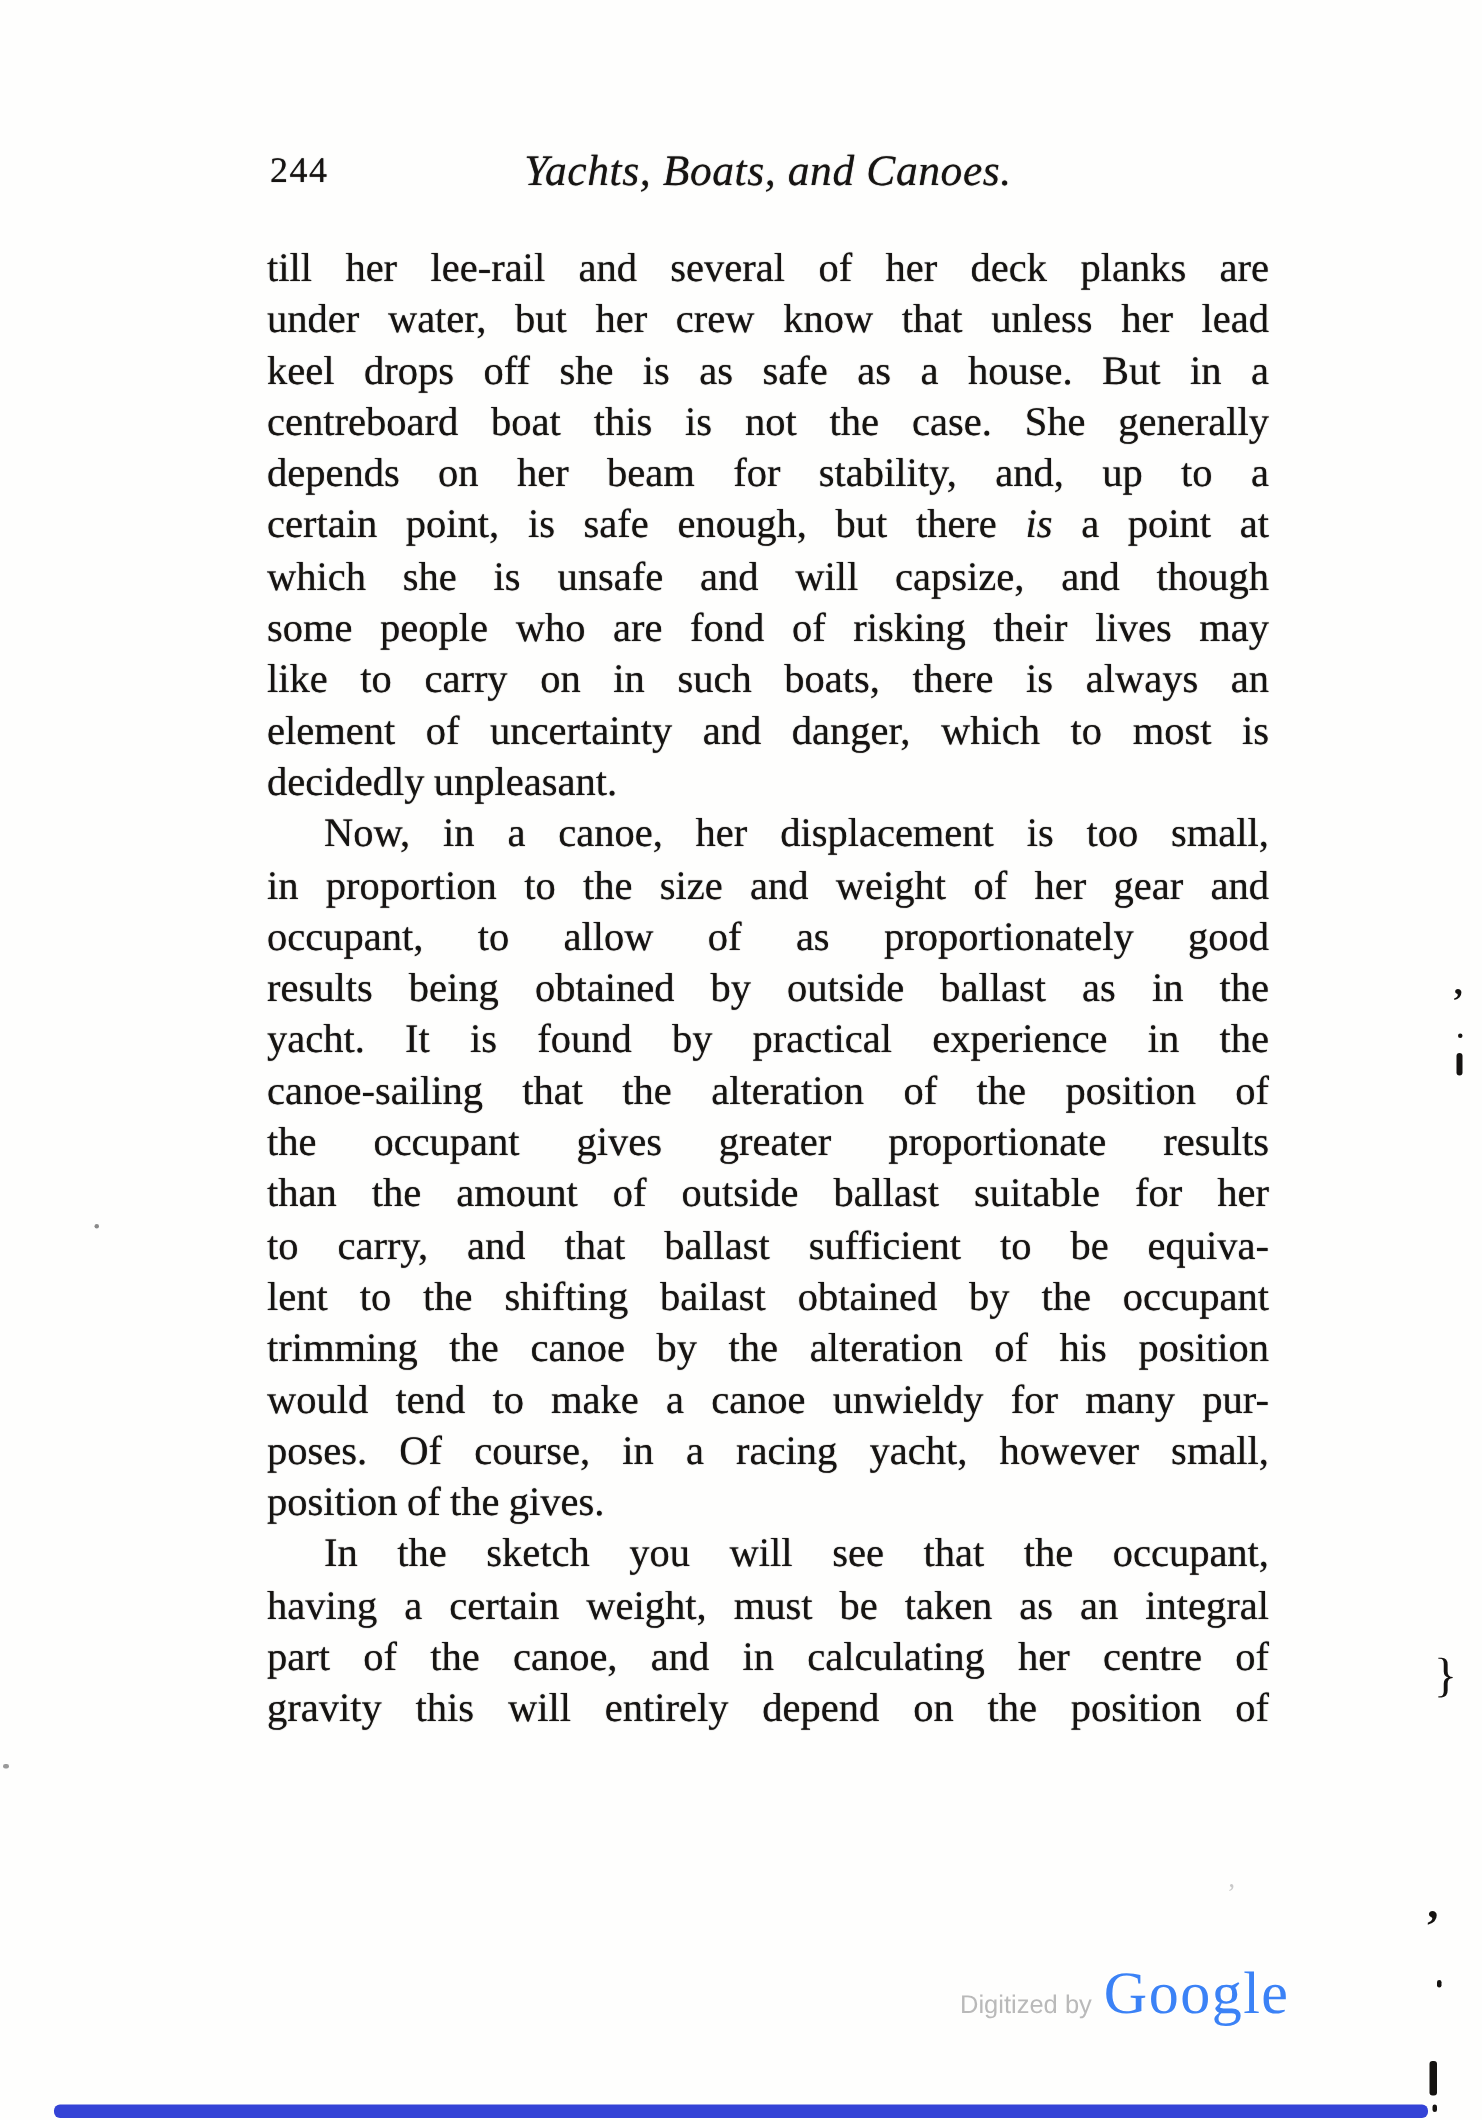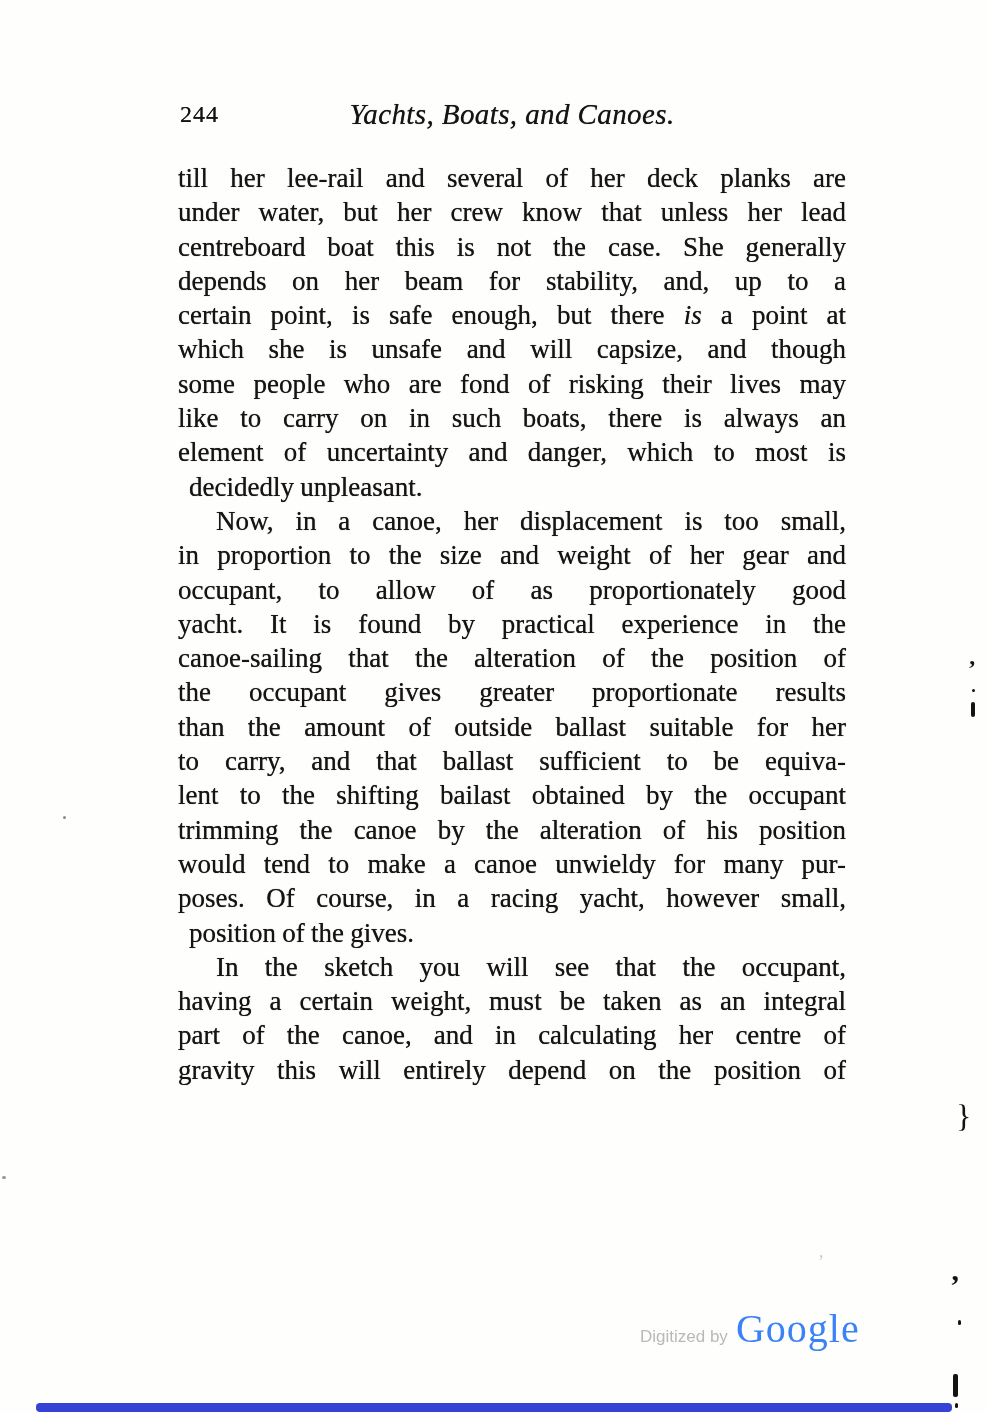--- a/index.html
+++ b/index.html
@@ -26,21 +26,21 @@
     position:absolute; left:178px; top:161px; width:668px;
   }
   .line {
     font-size:27px; line-height:34.3px; height:34.3px;
     text-align:justify; text-align-last:justify;
     word-spacing:-0.5px;
     white-space:normal;
     text-shadow:0 0 0.7px rgba(12,10,8,0.8);
     overflow:visible;
   }
-  .line.para-last { text-align-last:left;margin-left:11px; }
+  .line.para-last { text-align-last:left; }
   .line.indent { text-indent:38px; }
   .line .em { font-style:italic; }
   .watermark {
     position:absolute; left:640px; top:1305px;
     display:flex; align-items:baseline; gap:8px;
     user-select:none;
   }
   .watermark .wm-prefix {
     font-family:"Liberation Sans", sans-serif;
     font-size:17px; color:#b9b9b9;
@@ -59,31 +59,33 @@
 </style>
 </head>
 <body style="color: rgb(22, 20, 18);">
 
 <div class="page-number">244</div>
 <div class="running-title">Yachts, Boats, and Canoes.</div>
 
 <div id="text-column">
     <div class="line">till her lee-rail and several of her deck planks are</div>
     <div class="line">under water, but her crew know that unless her lead</div>
+    <div class="line">keel drops off she is as safe as a house.  But in a</div>
     <div class="line">centreboard boat this is not the case.  She generally</div>
     <div class="line">depends on her beam for stability, and, up to a</div>
     <div class="line"><span>certain point, is safe enough, but there </span><span class="em">is</span><span> a point at</span></div>
     <div class="line">which she is unsafe and will capsize, and though</div>
     <div class="line">some people who are fond of risking their lives may</div>
     <div class="line">like to carry on in such boats, there is always an</div>
     <div class="line">element of uncertainty and danger, which to most is</div>
     <div class="line para-last">decidedly unpleasant.</div>
     <div class="line indent">Now, in a canoe, her displacement is too small,</div>
     <div class="line">in proportion to the size and weight of her gear and</div>
     <div class="line">occupant, to allow of as proportionately good</div>
+    <div class="line">results being obtained by outside ballast as in the</div>
     <div class="line">yacht.  It is found by practical experience in the</div>
     <div class="line">canoe-sailing that the alteration of the position of</div>
     <div class="line">the occupant gives greater proportionate results</div>
     <div class="line">than the amount of outside ballast suitable for her</div>
     <div class="line">to carry, and that ballast sufficient to be equiva-</div>
     <div class="line">lent to the shifting bailast obtained by the occupant</div>
     <div class="line">trimming the canoe by the alteration of his position</div>
     <div class="line">would tend to make a canoe unwieldy for many pur-</div>
     <div class="line">poses.  Of course, in a racing yacht, however small,</div>
     <div class="line para-last">position of the gives.</div>

